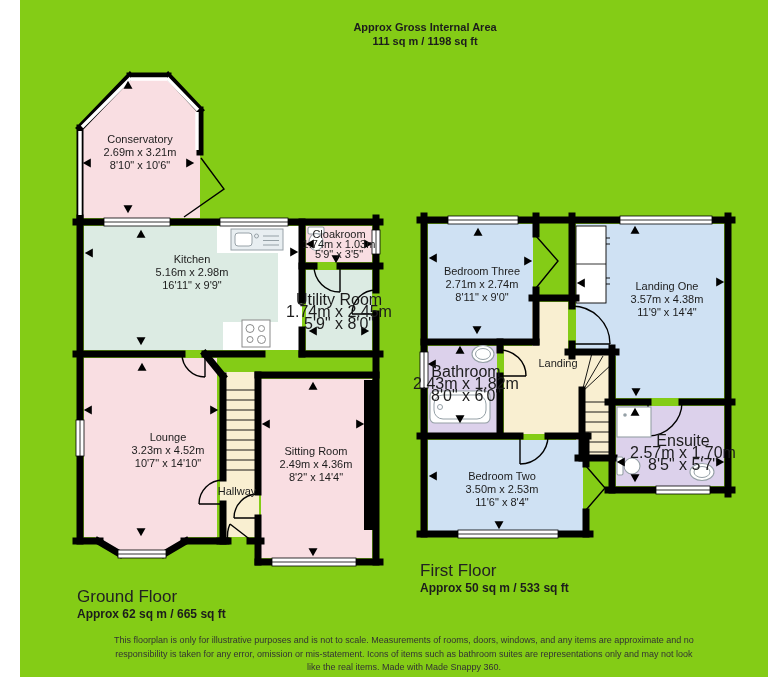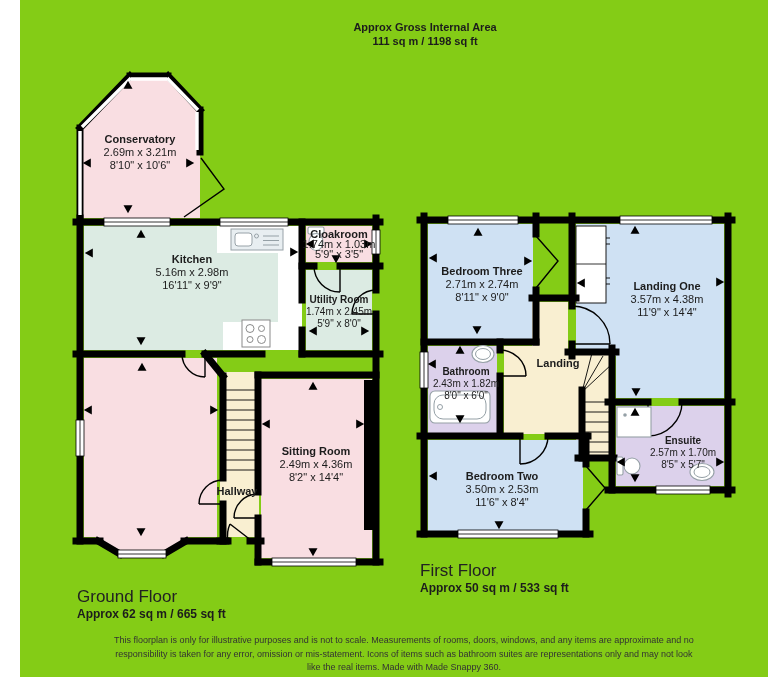--- a/index.html
+++ b/index.html
@@ -9,23 +9,23 @@
        text-align:center;font-size:11px;font-weight:bold;line-height:14px;white-space:nowrap;}
   svg{position:absolute;left:0;top:0;}
   .wall{stroke:#000;stroke-width:7;stroke-linecap:square;fill:none;}
   .thin{stroke:#000;stroke-width:1.4;fill:none;}
   .tread{stroke:#000;stroke-width:0.9;fill:none;}
   .winline{stroke:#000;stroke-width:0.9;}
   .fixt{stroke:#95a0a6;stroke-width:1.1;fill:#fff;}
   .fixl{stroke:#95a0a6;stroke-width:1;fill:none;}
   .rlabel{position:absolute;transform:translate(-50%,-50%);text-align:center;
           font-size:11px;line-height:13px;white-space:nowrap;}
-  .rlabel .rname{font-weight:bold;}
+  .rlabel .rname{font-weight:normal;}
   .rlabel.sm{font-size:11px;line-height:10px;}
-  .rlabel.md{font-size:10px;line-height:12px;}
+  .rlabel.md{font-size:16px;line-height:12px;}
   .floor-title{position:absolute;font-size:17px;color:#222;}
   .floor-sub{position:absolute;font-size:12px;font-weight:bold;}
   .disclaimer{position:absolute;left:384px;top:634px;transform:translateX(-50%);
               width:584px;text-align:center;font-size:9px;line-height:13.5px;color:#333;}
 </style>
 </head>
 <body>
 
 <div id="page">
 
@@ -289,20 +289,25 @@
   <div class="rlabel sm" style="left:319px;top:244px">
     <div class="rname">Cloakroom</div>
     <div>1.74m x 1.03m</div>
     <div>5'9" x 3'5"</div>
   </div>
   <div class="rlabel md" style="left:319px;top:312px">
     <div class="rname">Utility Room</div>
     <div>1.74m x 2.45m</div>
     <div>5'9" x 8'0"</div>
   </div>
+  <div class="rlabel" style="left:148px;top:450px">
+    <div class="rname">Lounge</div>
+    <div>3.23m x 4.52m</div>
+    <div>10'7" x 14'10"</div>
+  </div>
   <div class="rlabel" style="left:217px;top:491px">
     <div class="rname">Hallway</div>
   </div>
   <div class="rlabel" style="left:296px;top:464px">
     <div class="rname">Sitting Room</div>
     <div>2.49m x 4.36m</div>
     <div>8'2" x 14'4"</div>
   </div>
   <div class="rlabel" style="left:462px;top:284px">
     <div class="rname">Bedroom Three</div>

